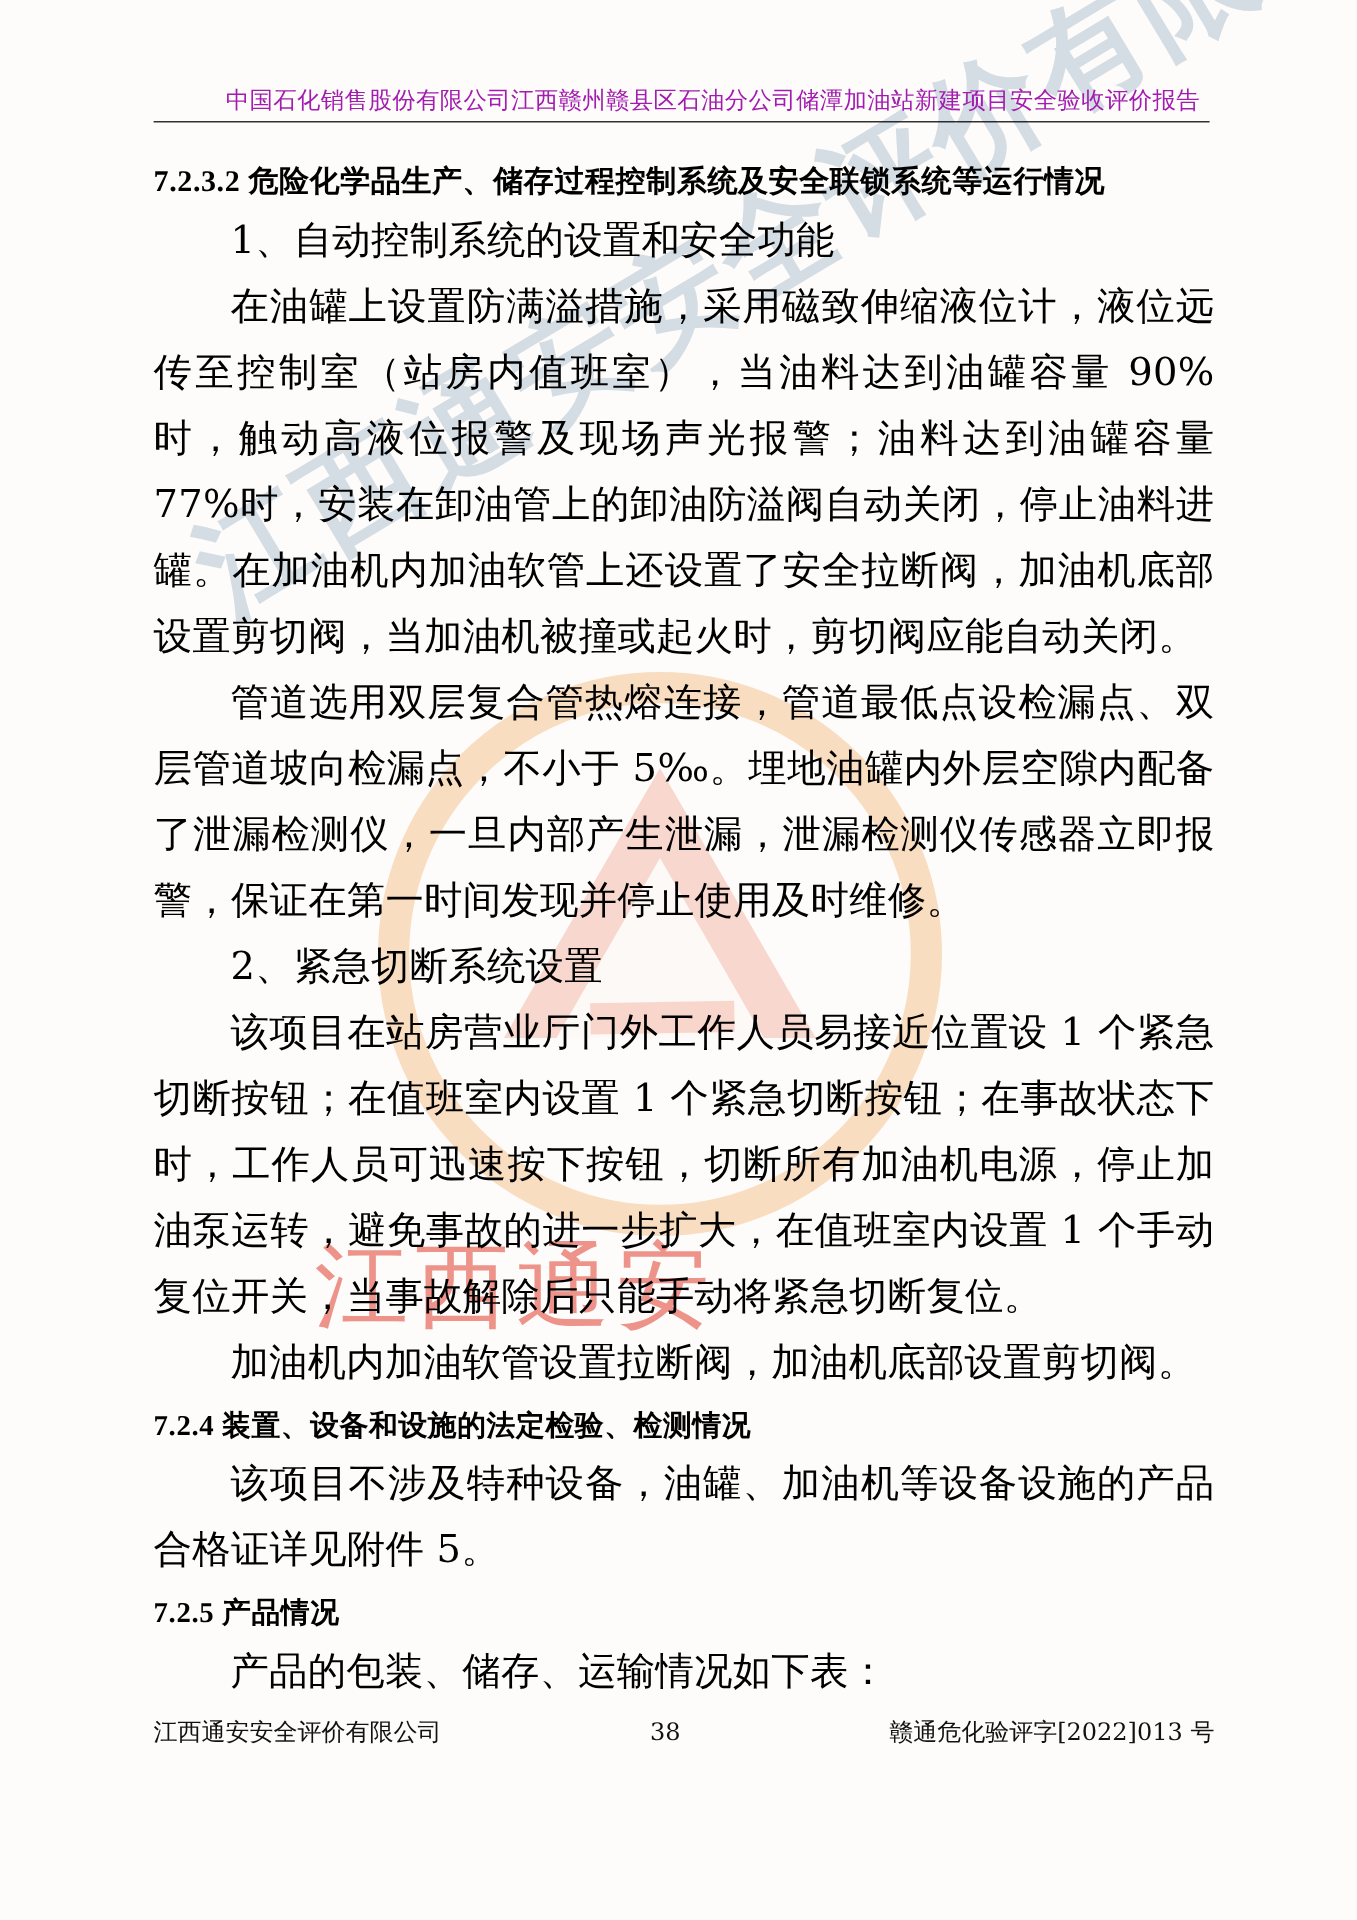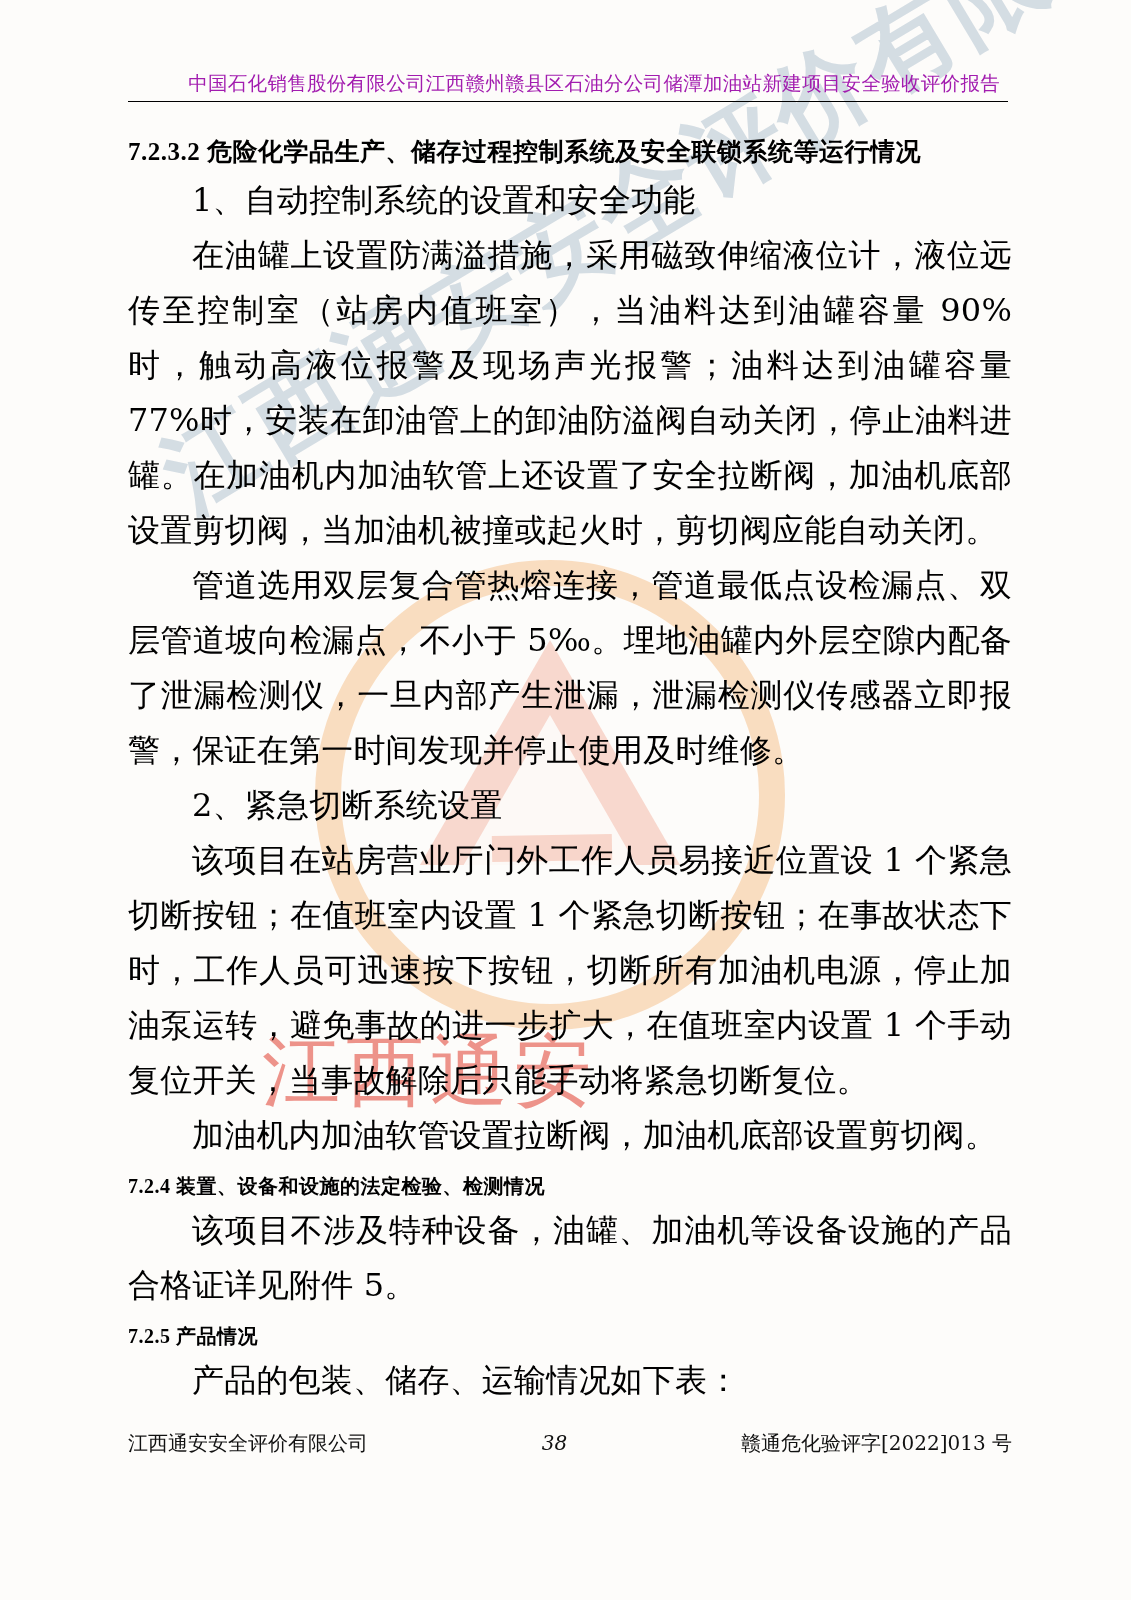--- a/index.html
+++ b/index.html
@@ -114,21 +114,21 @@
 
   h2.sec {
     font-family: Liberation Serif, serif;
     font-size: 25px;
     font-weight: 700;
     margin: 8px 0 2px 0;
     line-height: 1.5;
     letter-spacing: 0.5px;
   }
   h2.sec.small {
-    font-size: 20px;
+    font-size: 24px;
   }
   p.para {
     font-size: 32px;
     line-height: 1.72;
     margin: 0;
     text-indent: 2em;
     text-align: justify;
     text-justify: inter-ideograph;
     letter-spacing: 0.2px;
   }
@@ -138,21 +138,20 @@
     left: 128px; top: 1430px;
     width: 884px;
     display: flex;
     justify-content: space-between;
     align-items: baseline;
     font-size: 20px;
     color: #111;
   }
   .footer .pageno {
     font-size: 20px;
-    font-style: italic;
   }
 </style>
 </head>
 <body>
 
 <div class="page">
 
   <div class="watermark">
     <div class="wm-ring"></div>
     <div class="wm-tri"></div>

